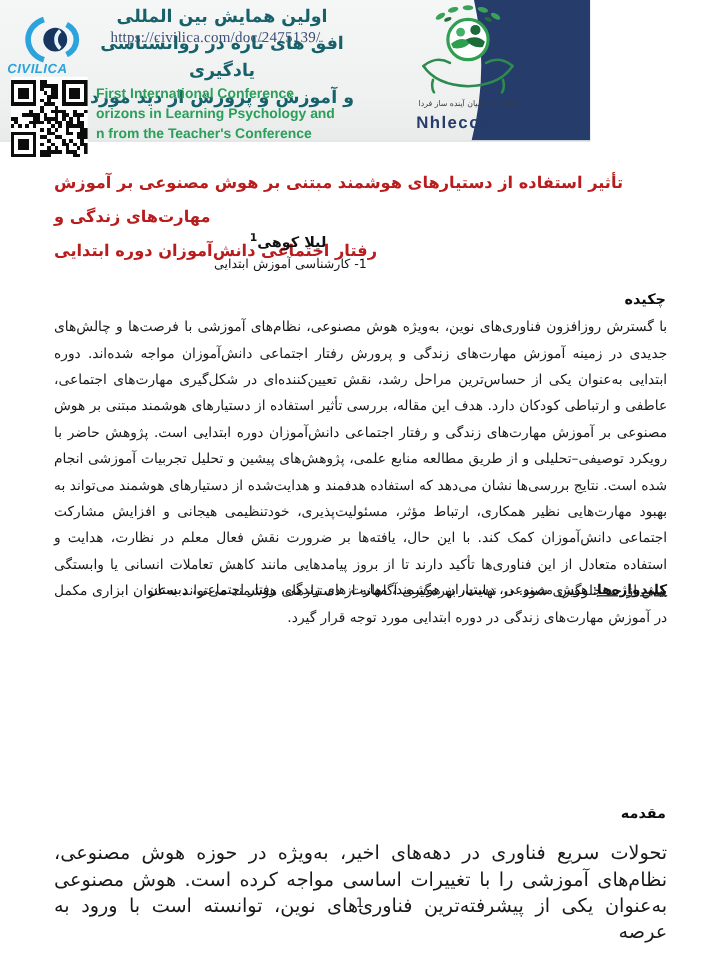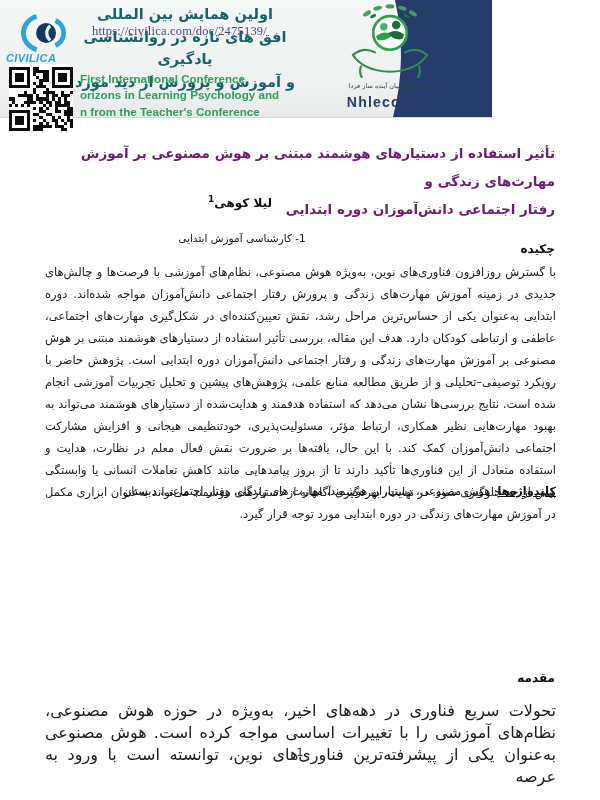--- a/index.html
+++ b/index.html
@@ -39,27 +39,27 @@
   .qr-box { position:absolute; left:9px; top:64px; width:64px; height:70px; z-index:5; background:#ffffff; }
   .qr-box svg { width:64px; height:70px; display:block; }
   .center-logo { position:absolute; left:320px; top:2px; width:140px; text-align:center; z-index:2; }
   .logo-caption { font-size:6.5px; color:#3c3c3c; line-height:8px; direction:rtl; }
   .site-name {
     margin-top:4px; color:#263c6b; font-weight:bold; font-size:14px; letter-spacing:1.2px;
     font-family:"Liberation Sans", sans-serif;
   }
   
   .paper-title {
-    position:absolute; top:130px; left:45px; width:510px; text-align:right; direction:rtl;
-    color:#701a75; font-weight:bold; font-size:13.5px; line-height:28px;
+    position:absolute; top:130px; left:45px; width:510px; text-align:left; direction:rtl;
+    color:#b91c1c; font-weight:bold; font-size:13.5px; line-height:28px;
   }
   .author-line { position:absolute; top:194px; left:0; width:480px; text-align:center; direction:rtl;
     font-weight:bold; font-size:12px; color:#111; }
   .author-line sup { font-size:9px; }
-  .affiliation-line { position:absolute; top:232px; left:0; width:484px; text-align:center; direction:rtl;
+  .affiliation-line { position:absolute; top:214px; left:0; width:484px; text-align:center; direction:rtl;
     font-size:10.5px; color:#151515; }
   .section-heading { position:absolute; right:45px; direction:rtl; font-weight:bold; font-size:12px; color:#0d0d0d; }
   .abstract-heading { top:232px; }
   .intro-heading { top:661px; }
   .abstract-body {
     position:absolute; top:249px; left:45px; width:511px; direction:rtl; text-align:justify;
     font-size:11.5px; line-height:22px; color:#1a1a1a;
   }
   .keywords-line {
     position:absolute; top:485px; left:45px; width:511px; direction:rtl; text-align:right;

